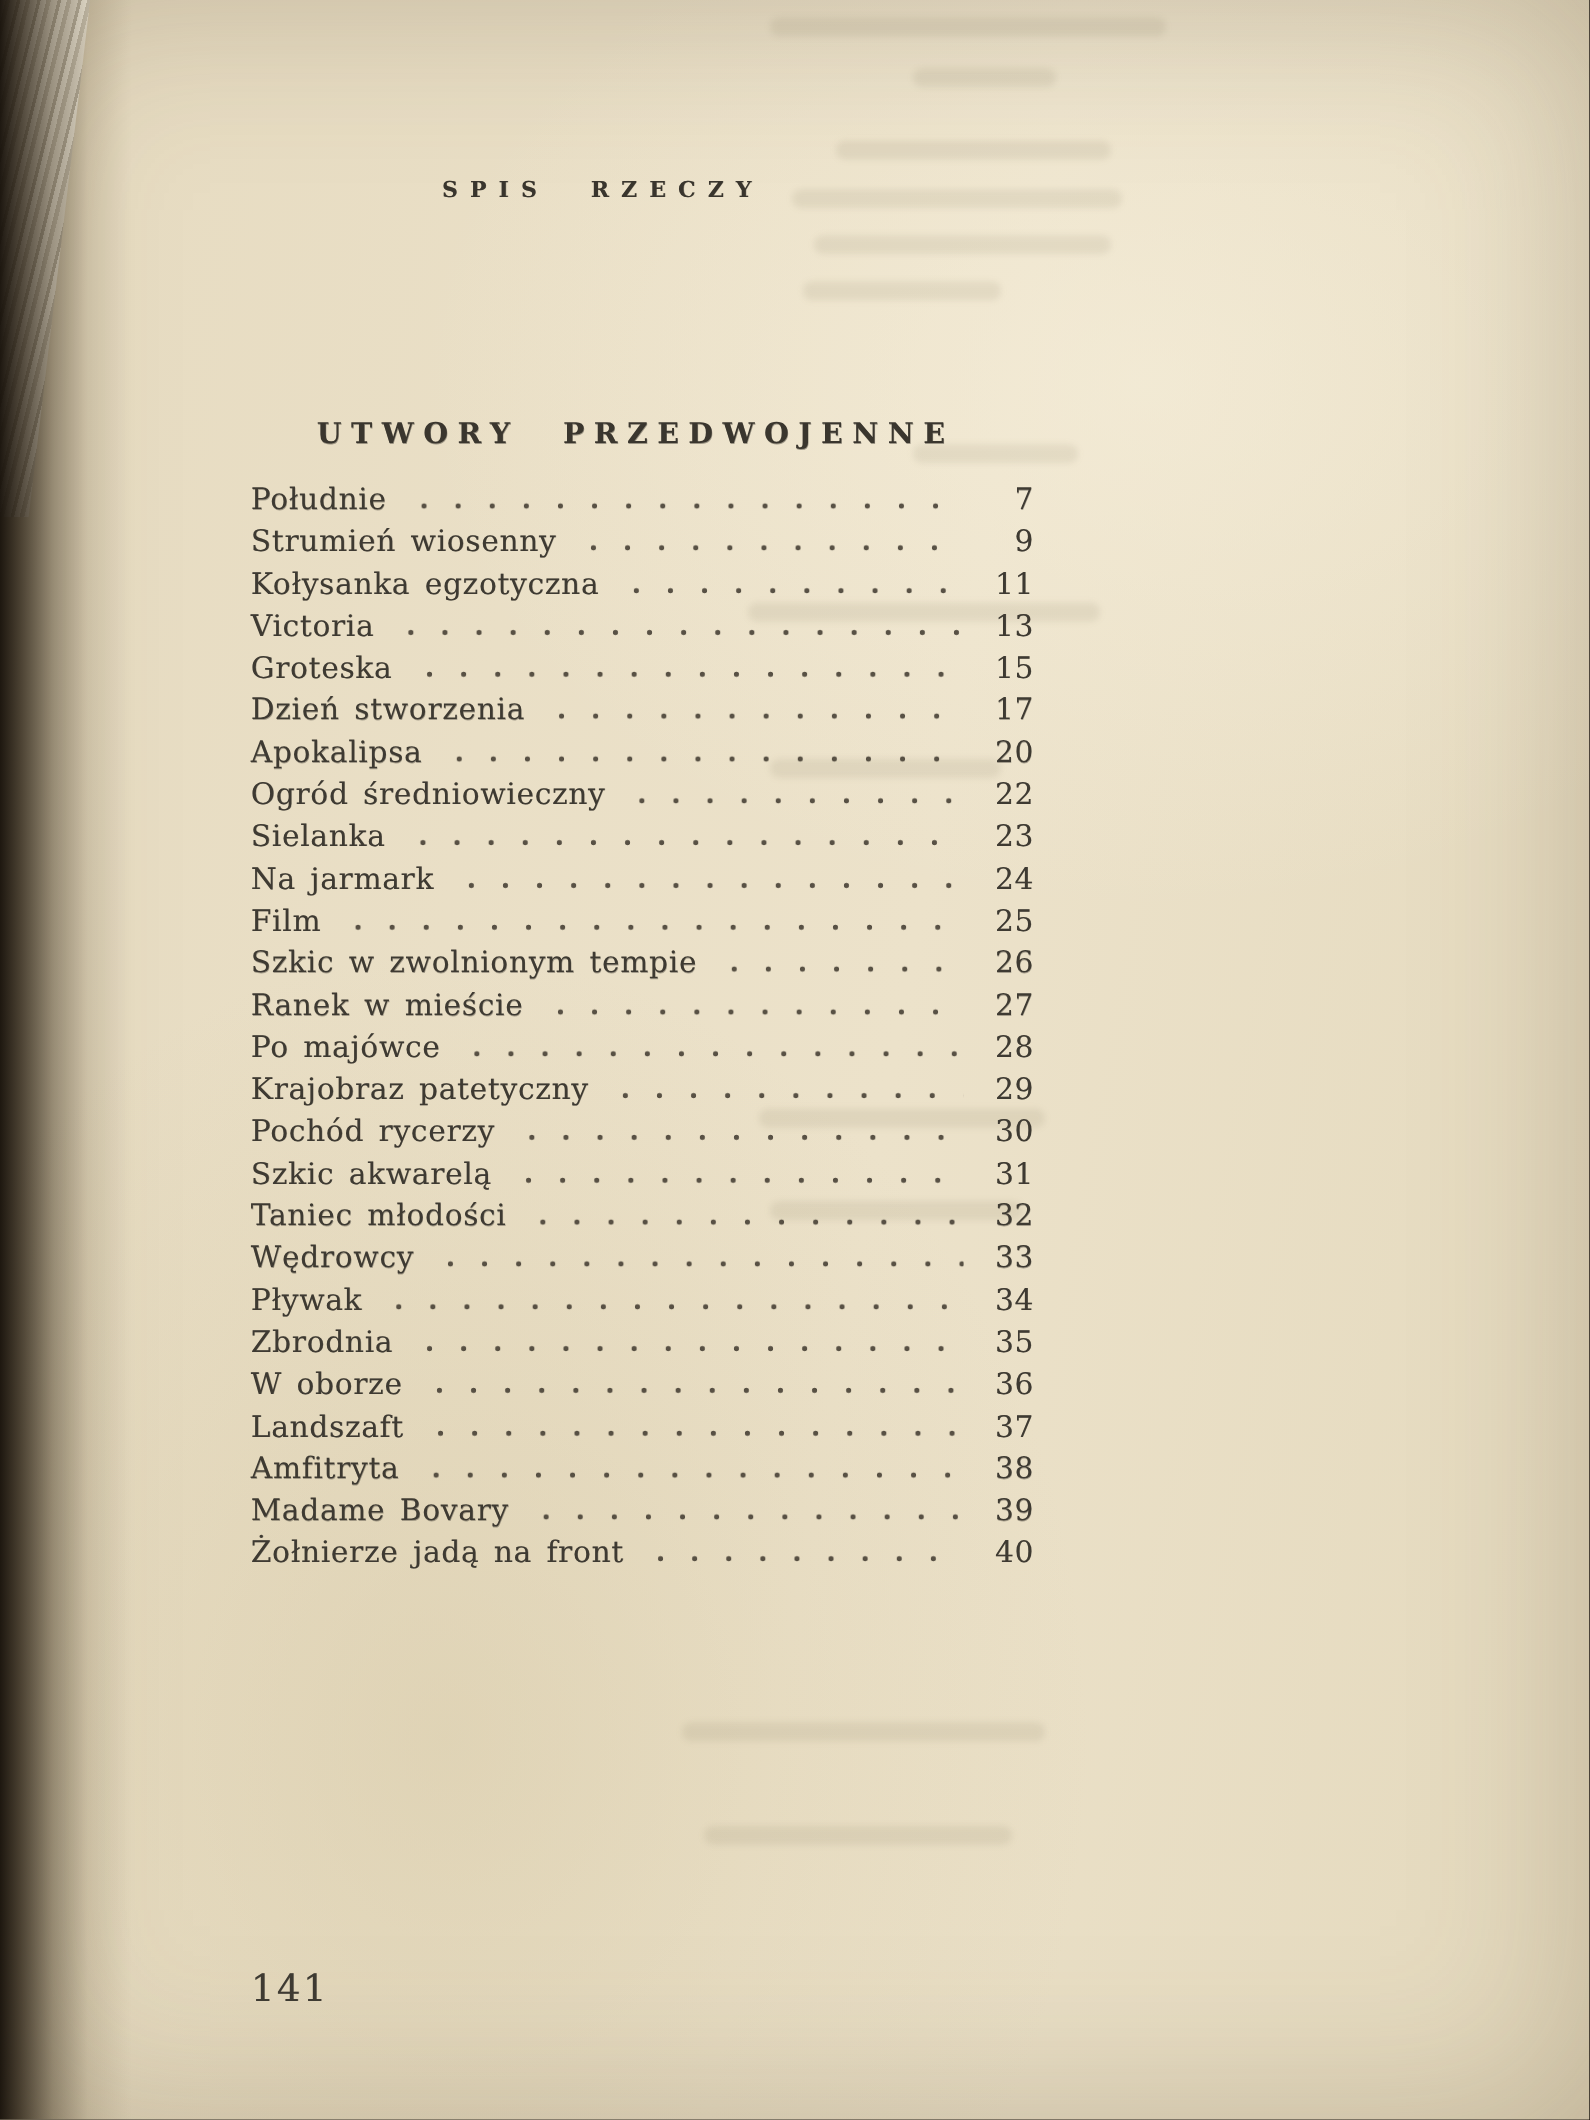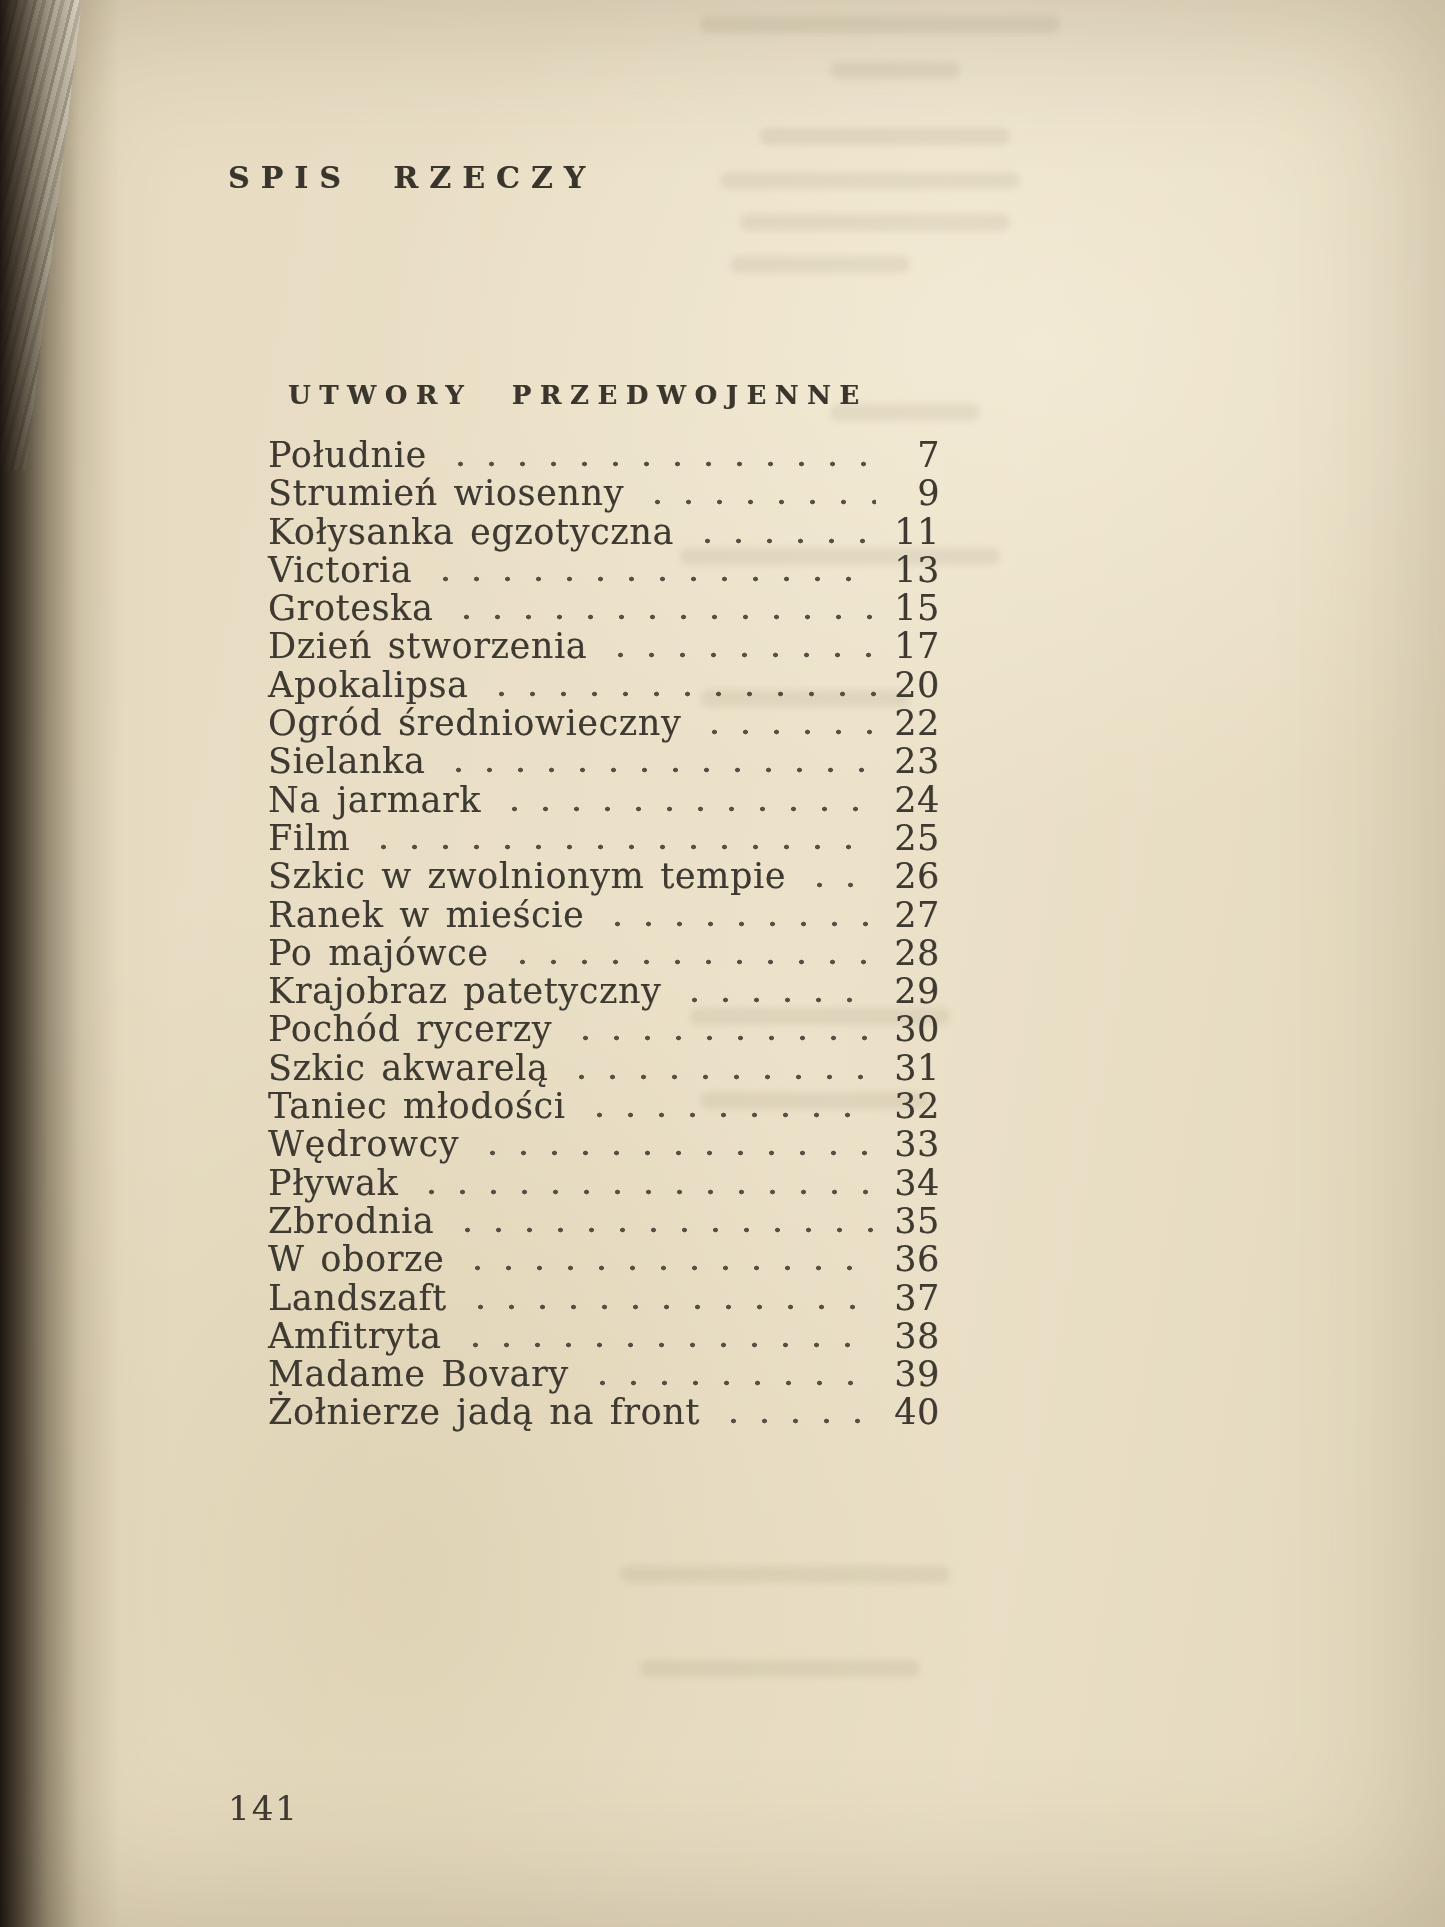--- a/index.html
+++ b/index.html
@@ -29,43 +29,42 @@
   
   .page-edges{
     position:absolute;left:0;top:0;width:92px;height:470px;
     background:repeating-linear-gradient(104deg,
       #f4efe2 0 5px,#c8c1b1 5px 9px,#e8e2d4 9px 15px,#b9b2a2 15px 18px);
     clip-path:polygon(0 0, 82px 0, 26px 100%, 0 100%);
     opacity:.92;
   }
   .title{
     position:absolute;top:160px;left:228px;width:640px;
-    font-size:30px;font-weight:bold;
+    text-align:center;font-size:20px;font-weight:bold;
     letter-spacing:11px;word-spacing:20px;
     color:#39352d;
     text-shadow:.4px .4px 0 rgba(57,53,45,.45);
   }
   .section-heading{
     position:absolute;top:356px;left:288px;
     font-size:26px;font-weight:bold;
     letter-spacing:8.5px;word-spacing:22px;
     color:#3a362e;
     text-shadow:.4px .4px 0 rgba(58,54,46,.45);
     margin-top:24px;
   }
   .toc{
     position:absolute;top:436px;left:228px;width:712px;
   }
   .toc-row{
     display:flex;align-items:baseline;
-    line-height:38.3px;font-size:35px;
+    line-height:38.3px;font-size:27px;
     letter-spacing:.6px;word-spacing:4px;
     color:#3e3a32;
     text-shadow:.35px .35px 0 rgba(62,58,50,.4);
-    margin-left:40px;
   }
   .toc-title{white-space:nowrap;}
   .leader{
     flex:1;display:inline-block;height:6px;
     margin:0 16px 0 18px;
     background-image:radial-gradient(circle, rgba(72,65,54,.9) 2.1px, rgba(72,65,54,0) 2.7px);
     background-size:31px 6px;
     background-repeat:repeat-x;
     background-position:left center;
   }

